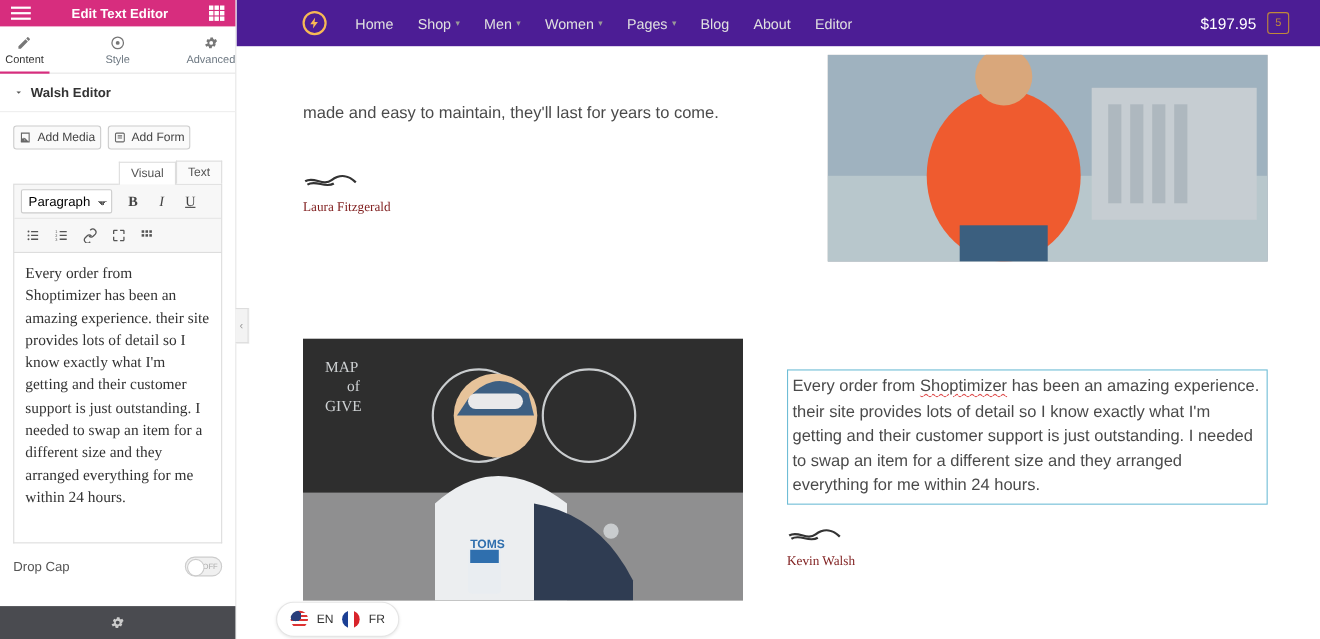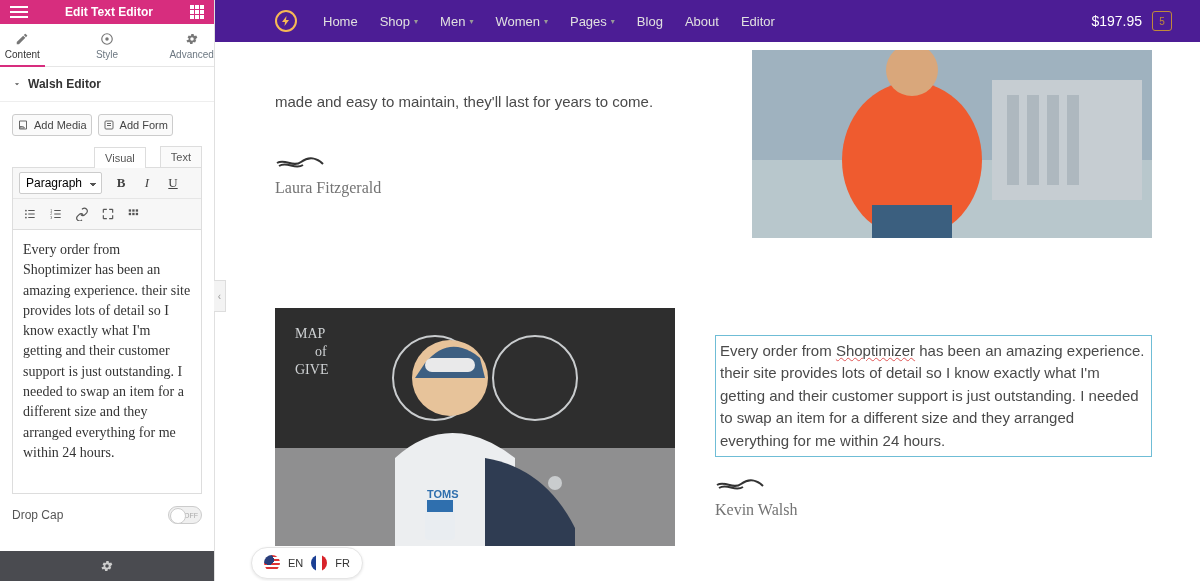--- a/index.html
+++ b/index.html
@@ -21,21 +21,21 @@
   .tab.active::after { content: ""; position: absolute; left: 0; right: 0; bottom: -1px; height: 2px; background: #d72d7e; }
 
   .section-header { display: flex; align-items: center; gap: 6px; padding: 10px 12px; font-size: 12px; font-weight: 600; cursor: pointer; color: #333; border-bottom: 1px solid #eee; }
   .section-header svg { fill: #555; }
 
   .panel-body { padding: 12px; flex: 1; overflow: auto; }
   .media-row { display: flex; gap: 6px; margin-bottom: 10px; }
   .mini-btn { border: 1px solid #ccc; background: #fafafa; border-radius: 3px; padding: 4px 4px; font-size: 11px; display: flex; align-items: flex-end; gap: 5px; cursor: pointer; color: #444; }
   .mini-btn svg { fill: #666; }
 
-  .mode-tabs { display: flex; justify-content: flex-end; gap: 14px; }
+  .mode-tabs { display: flex; justify-content: flex-end; gap: 0; }
   .mode-tab { border: 1px solid #ddd; border-bottom: none; padding: 4px 10px; font-size: 11px; color: #555; cursor: pointer; background: #fafafa; }
   .mode-tab.active { background: #fff; position: relative; top: 1px; }
 
   .editor-toolbar { border: 1px solid #ddd; background: #f7f7f7; }
   .tb-row { display: flex; align-items: center; padding: 4px 6px; gap: 4px; border-bottom: 1px solid #e6e6e6; }
   .tb-row:last-child { border-bottom: none; }
   .fmt-select { border: 1px solid #ccc; border-radius: 2px; padding: 3px 18px 3px 6px; font-size: 12px; background: #fff; appearance: none; background-image: linear-gradient(45deg, transparent 50%, #555 50%), linear-gradient(-45deg, transparent 50%, #555 50%); background-position: right 8px top 10px, right 4px top 10px; background-size: 4px 4px; background-repeat: no-repeat; cursor: pointer; margin-right: 4px; }
   .tb-btn { width: 22px; height: 22px; display: flex; align-items: center; justify-content: center; border-radius: 2px; cursor: pointer; color: #444; }
   .tb-btn.bold { font-weight: 700; font-family: Georgia, serif; }
   .tb-btn.italic { font-style: italic; font-family: Georgia, serif; }
@@ -69,21 +69,21 @@
   .cart-price { font-size: 14px; }
   .cart-badge { width: 20px; height: 20px; border: 1px solid #c08a3a; color: #c08a3a; font-size: 10px; display: flex; align-items: center; justify-content: center; border-radius: 3px; }
 
   .page { position: absolute; top: 42px; left: 0; right: 0; bottom: 0; overflow: auto; }
 
   .test-row { display: flex; align-items: center; gap: 40px; padding: 0 48px 40px 60px; }
   .test-text { flex: 1; }
   .test-p { color: #4a4a4a; font-size: 15px; line-height: 1.5; margin-bottom: 44px; }
   .sep { width: 50px; height: 14px; margin-bottom: 8px; }
   .sep svg { stroke: #333; }
-  .author { font-size: 16px; color: #737373; font-family: Georgia, serif; }
+  .author { font-size: 12px; color: #7f1d1d; font-family: Georgia, serif; }
   .img-frame { position: relative; }
   .img-frame::before { content: ""; position: absolute; left: -8px; top: 8px; bottom: -8px; width: 60%; background: #faf0e4; z-index: -1; }
   .img-frame.right::before { left: auto; right: -8px; }
   .img-box { width: 400px; height: 188px; display: block; background: #bbb; }
   .img-box.tall { height: 238px; }
 
   .editable-box { border: 1px solid #6fbdd6; padding: 4px 4px; }
   .spellmark { text-decoration: underline wavy #e05555; text-decoration-thickness: 1px; }
 
   .lang-widget { position: absolute; right: 0; bottom: 2px; left: 0; display: flex; justify-content: flex-start; padding-left: 36px; pointer-events: none; }

